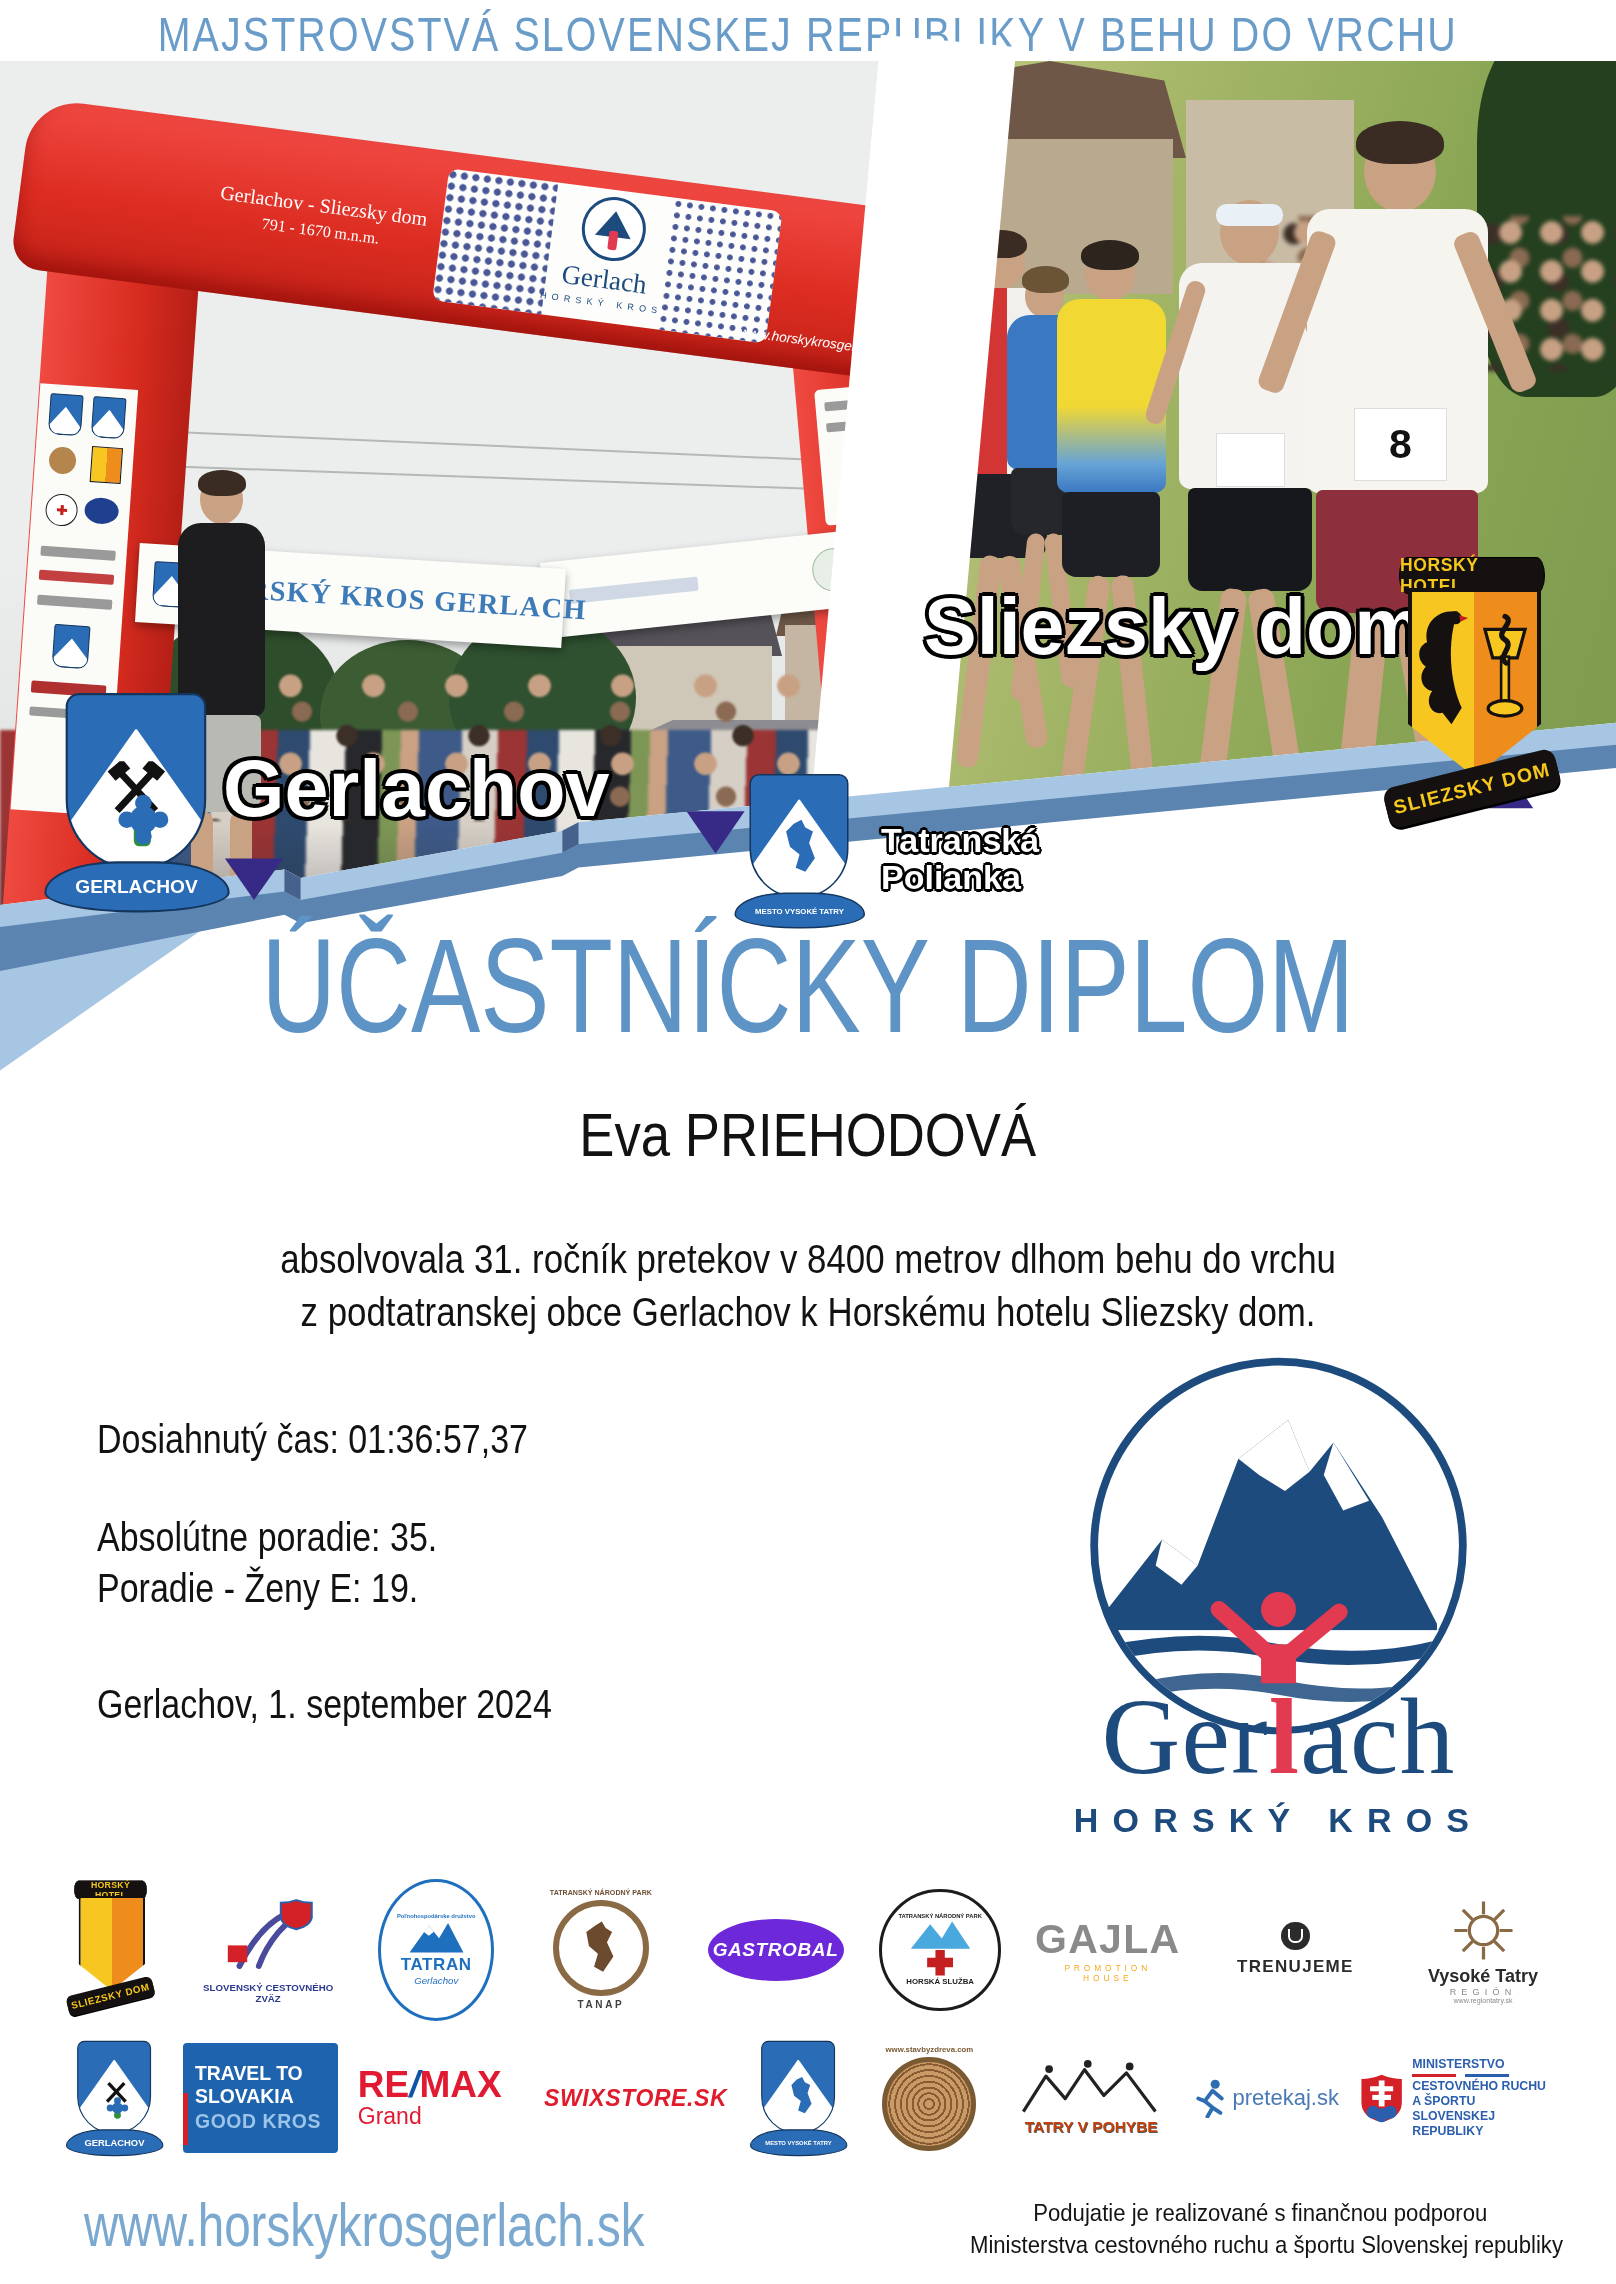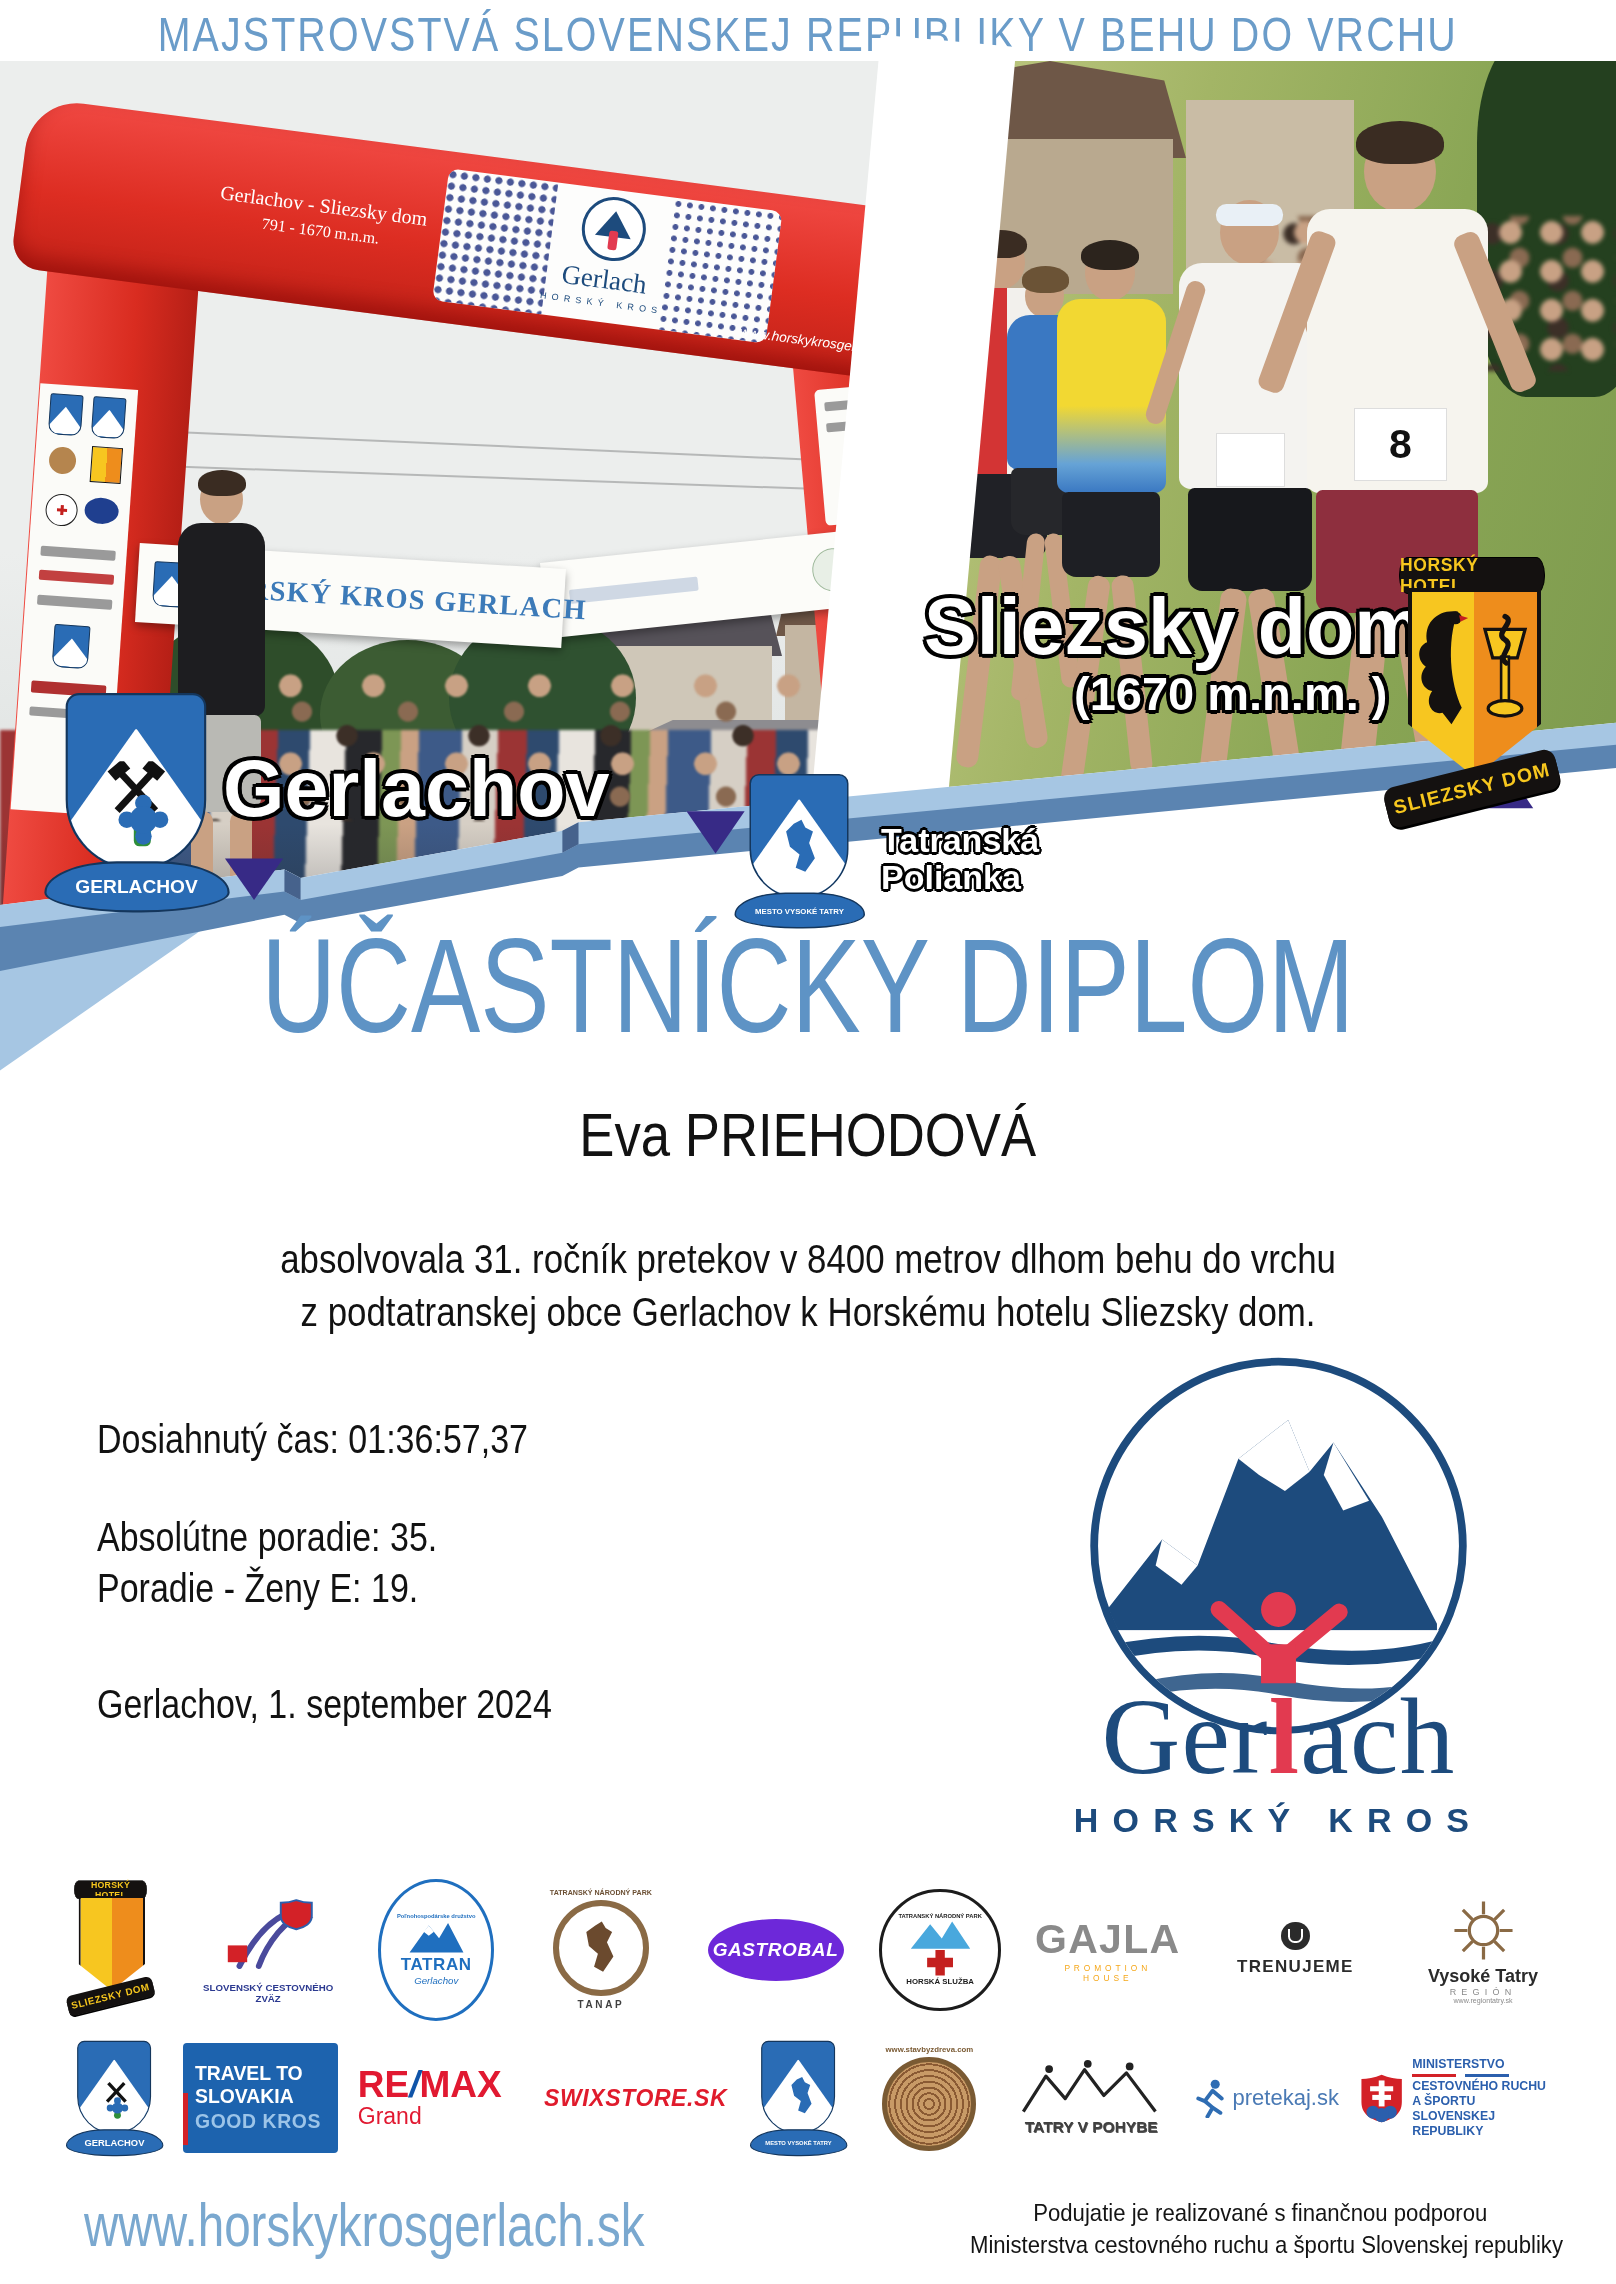--- a/index.html
+++ b/index.html
@@ -296,21 +296,20 @@
         <span>MESTO VYSOKÉ TATRY</span>
       </div>
     </div>
   </div>
   <div class="abs outline-sm" style="left:881px;top:822px;font-size:34px;line-height:37px;">
     <div>Tatranská</div>
     <div>Polianka</div>
   </div>
 
   <div class="abs outline" style="left:924px;top:581px;font-size:79px;">Sliezsky dom</div>
-  <div class="abs outline" style="left:1074px;top:666px;font-size:47px;">(1670 m.n.m. )</div>
 
   <div class="abs" style="left:1390px;top:557px;">
     <div class="hotel">
       <div class="hb-top">
         <span>HORSKÝ HOTEL</span>
       </div>
       <div class="hb-shield">
         <svg class="abs" style="left:1.3px;top:14.2px;" width="59" height="129" viewBox="0 0 92 200">
           <path d="M70,8 C38,4 16,26 22,56 C6,62 6,84 20,94 C8,106 12,128 30,132 C18,148 28,170 46,166 L60,184 L76,158 C58,120 52,56 70,8 Z" fill="#141110"></path>
           <circle cx="66" cy="18" r="10" fill="#141110"></circle>
@@ -504,21 +503,21 @@
       <div class="oval" style="width:84px;height:84px;margin-top:2.6px;border:5.2px solid #7a5a33;
            background:repeating-radial-gradient(circle,#c89a66 0 3.9px,#8a5a33 3.9px 5.8px);"></div>
     </div>
     <div class="spitem" style="width:162px;">
       <svg width="142" height="58" viewBox="0 0 220 90">
         <path d="M5,80 L40,25 L70,60 L100,15 L130,55 L165,20 L210,80" fill="none" stroke="#222" stroke-width="5" stroke-linejoin="round"></path>
         <circle cx="45" cy="14" r="6" fill="#222"></circle>
           <circle cx="105" cy="6" r="6" fill="#222"></circle>
           <circle cx="170" cy="10" r="6" fill="#222"></circle>
       </svg>
-      <div style="font-size:15.5px;font-weight:800;color:#404040;text-shadow:0.6px 0.6px 0 #555;">TATRY V POHYBE</div>
+      <div style="font-size:15.5px;font-weight:800;color:#c2410c;text-shadow:0.6px 0.6px 0 #555;">TATRY V POHYBE</div>
     </div>
     <div class="spitem" style="width:149px;flex-direction:row;gap:5.2px;">
       <svg width="34" height="39" viewBox="0 0 52 60">
         <circle cx="34" cy="8" r="7" fill="#2f6db3"></circle>
         <path d="M30,18 L18,34 L30,44 L22,58 M30,18 L44,30 M18,34 L8,30 M30,44 L42,52" fill="none" stroke="#2f6db3" stroke-width="6" stroke-linecap="round"></path>
       </svg>
       <span style="font-size:22px;color:#4a7ab5;">pretekaj.sk</span>
     </div>
     <div class="spitem" style="width:194px;flex-direction:row;gap:9px;">
       <svg width="48" height="57" viewBox="0 0 60 70">

